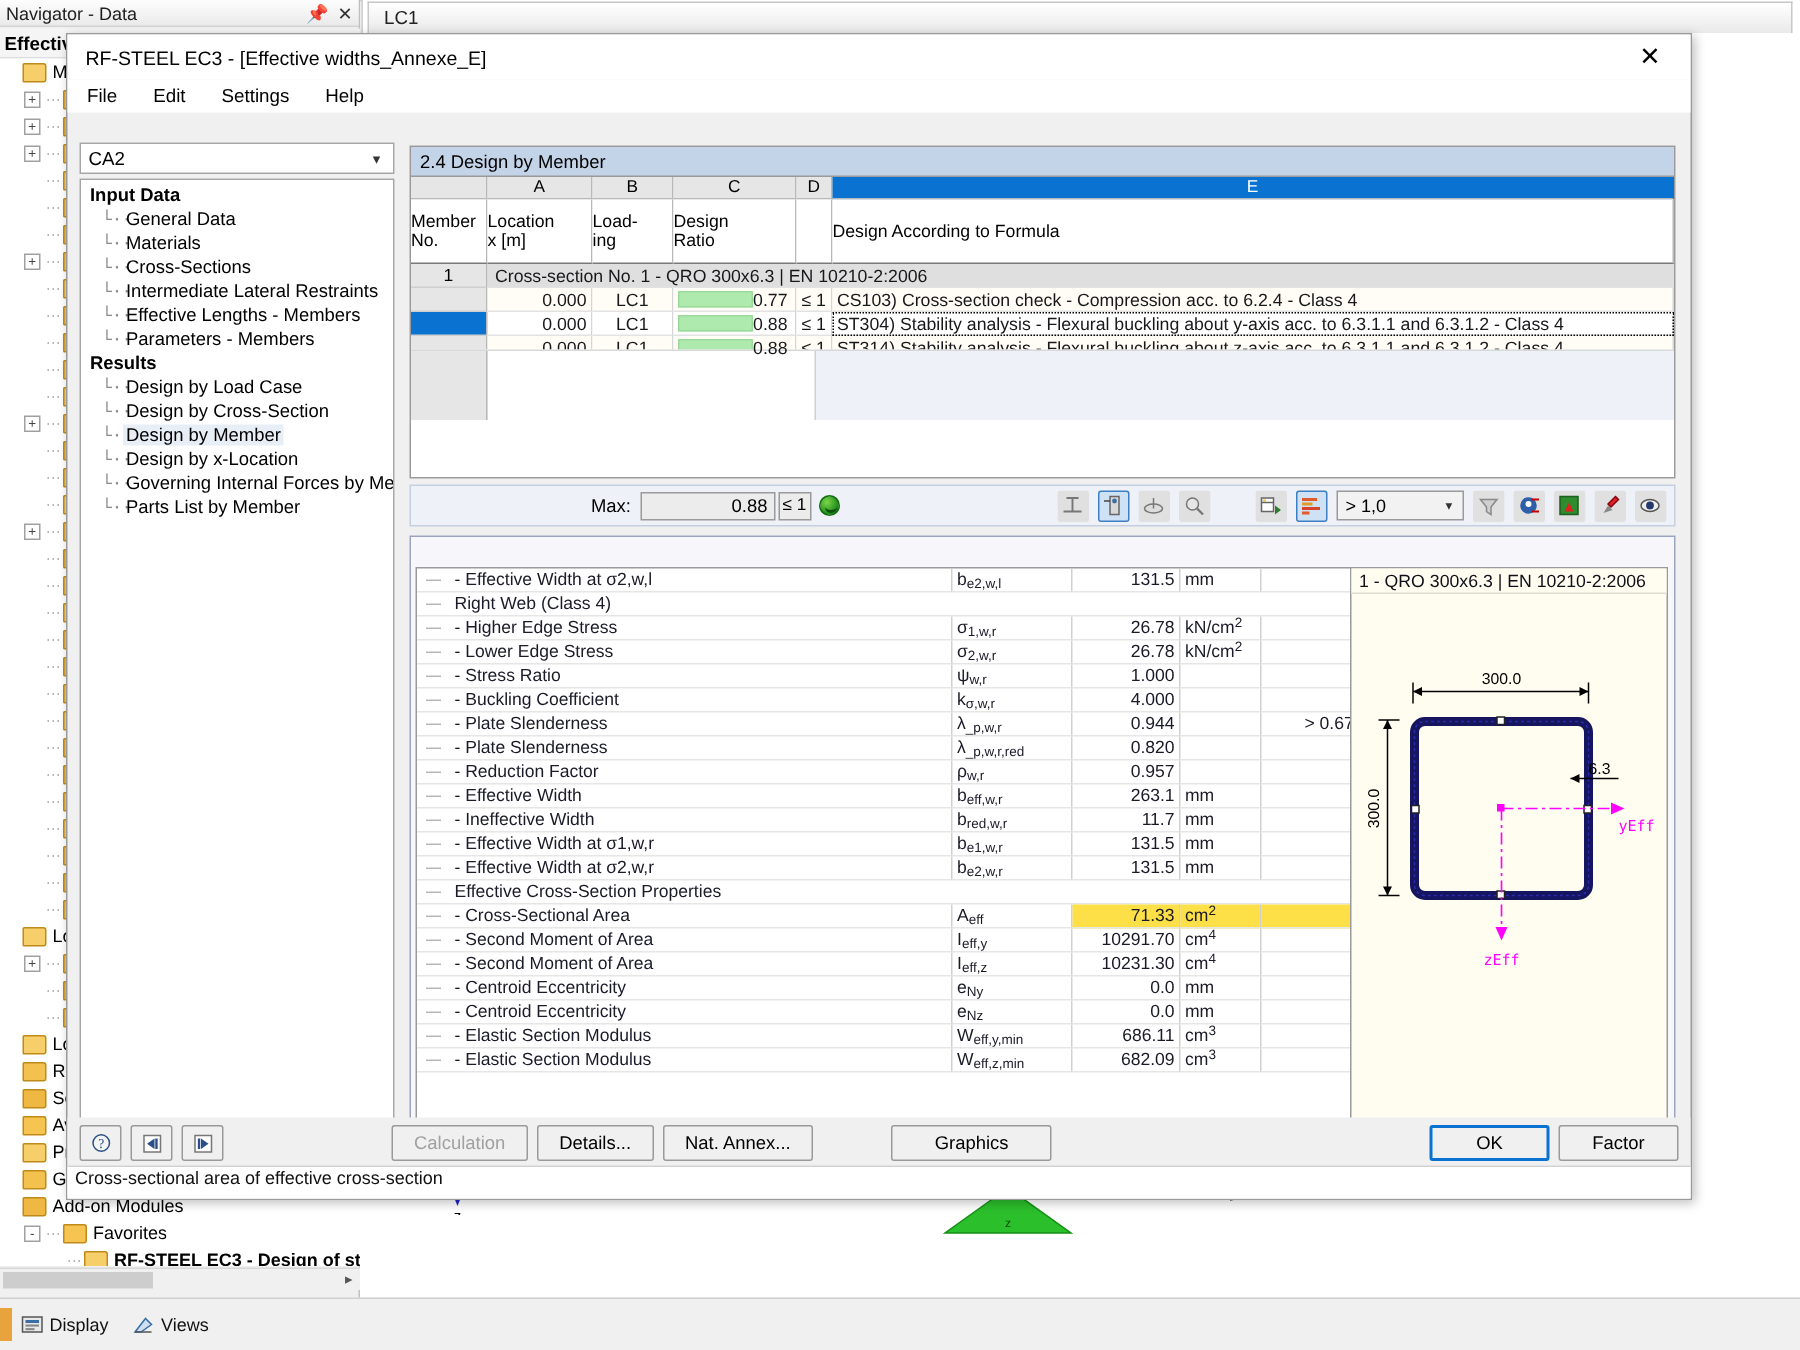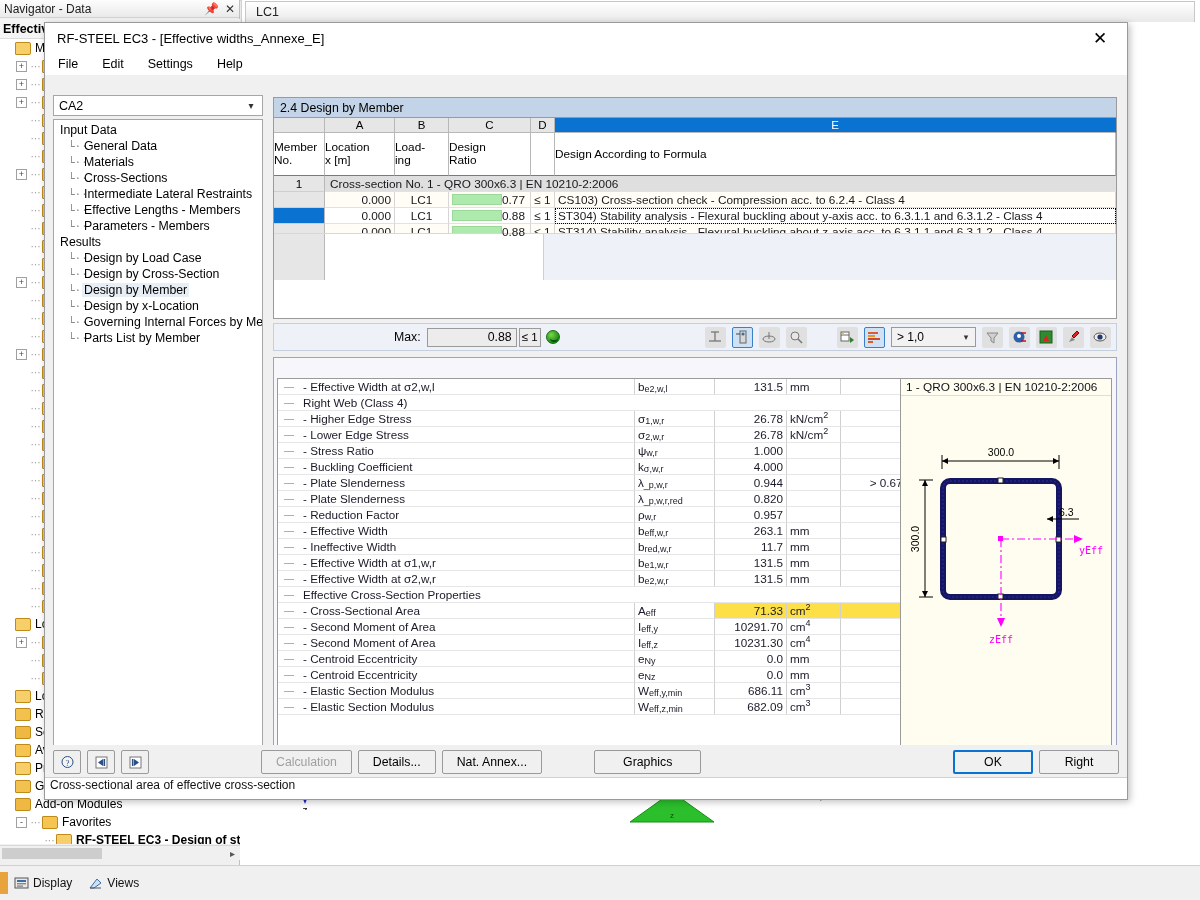--- a/index.html
+++ b/index.html
@@ -125,21 +125,21 @@
     display: flex; align-items: center; padding-left: 5px; font-size: 12.5px; color: #000;
   }
   .cmb .arrow { margin-left: auto; width: 22px; text-align: center; color: #333; font-size: 10px;}
   .dlgtree {
     position: absolute; left: 8px; top: 44px; width: 210px; height: 640px;
     background: #ffffff; border: 1px solid #a6a6a6; overflow: hidden;
     padding-top: 2px;
   }
   .dtn { display:flex; align-items:center; height: 16px; font-size: 12.3px; color:#000; white-space: nowrap;}
   .dtn .ind { width: 14px; text-align:center; color: #8a8a8a; font-size: 11px; font-family:"DejaVu Sans Mono", monospace;}
-  .dtn.root { padding-left: 4px; }
+  .dtn.root { padding-left: 4px; font-weight: bold; }
   .dtn.sel .txt { background: #e8eef6; }
   .dtn .txt { padding: 0 2px; }
 
   
   .rt {
     position: absolute; left: 228px; top: 22px; right: 10px; height: 222px;
     background: #ffffff; border: 1px solid #9a9a9a;
   }
   .rt-cap {
     height: 20px; background: #c3d3e8; border-bottom: 1px solid #9a9a9a;
@@ -1246,21 +1246,21 @@
           </div>
           <div style="width:40px"></div>
           <div class="wbtn" style="padding:0 28px">
             <span>Graphics</span>
           </div>
           <div style="flex:1"></div>
           <div class="wbtn primary" style="width:80px;padding:0">
             <span>OK</span>
           </div>
           <div class="wbtn" style="width:80px;padding:0">
-            <span>Right</span>
+            <span>Factor</span>
           </div>
         </div>
         <div class="statusline">
           <span>Cross-sectional area of effective cross-section</span>
         </div>
       </div>
 
     </div>
   </div>
 </div>

